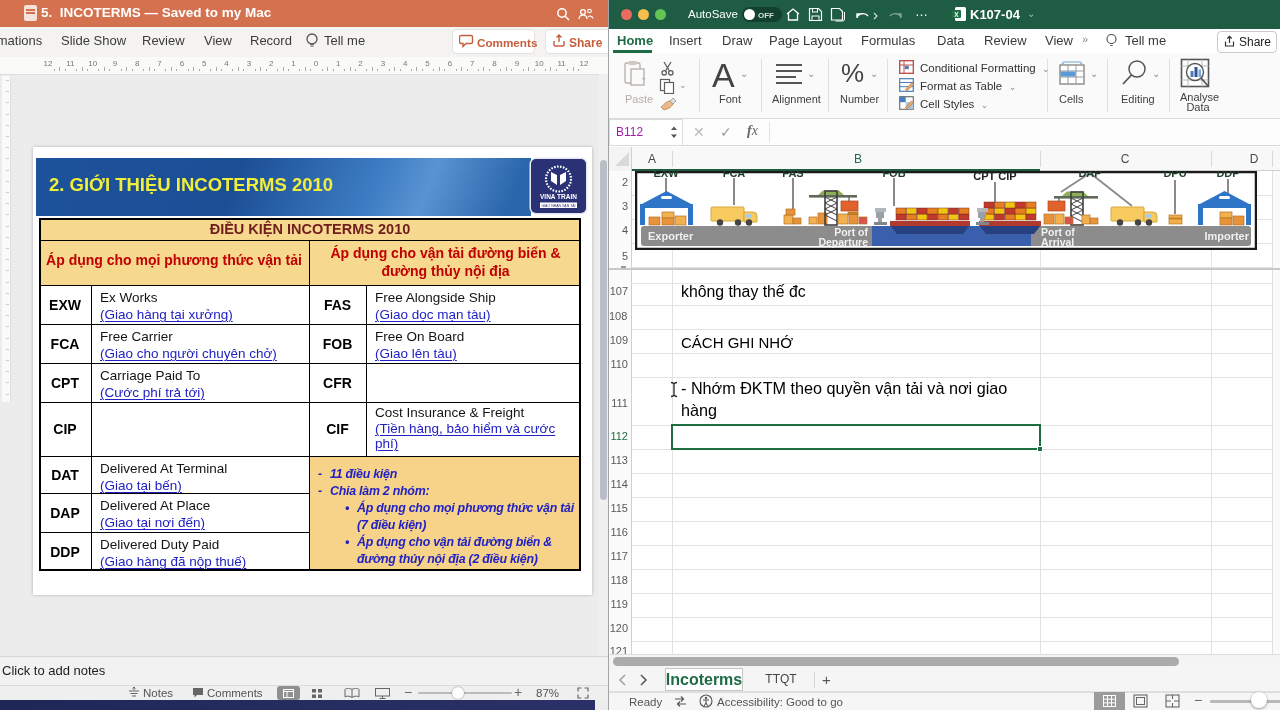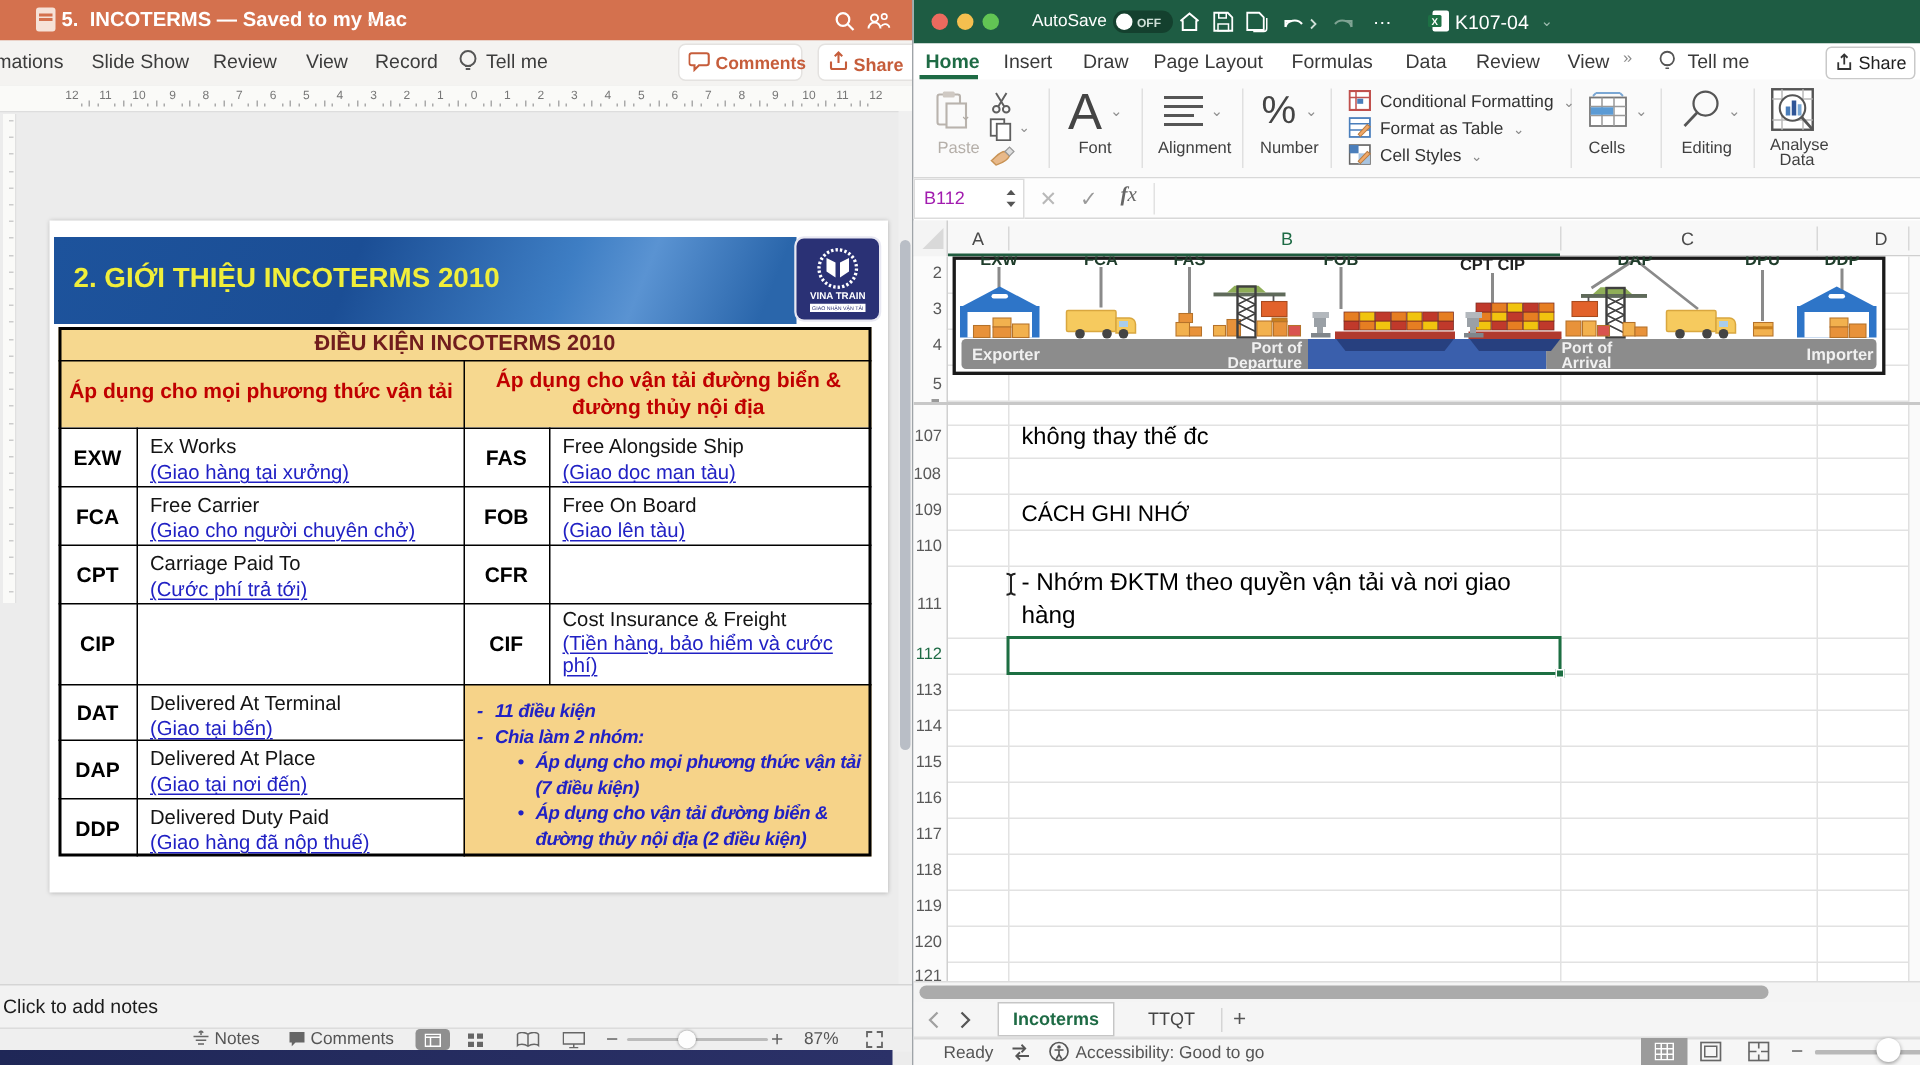--- a/index.html
+++ b/index.html
@@ -336,21 +336,21 @@
       </svg>
 <svg class="abs" style="left:279px;top:8px" width="16" height="14" viewBox="0 0 16 14">
         <path d="M13 10 a6 5 0 0 0 -11 -2 M13 10 v-4 h-4" fill="none" stroke="#7fa393" stroke-width="1.4"></path>
       </svg>
 <div class="abs tt" style="left:306px;top:4px;font-size:13px;color:#fff;letter-spacing:1px">…</div>
 <svg class="abs" style="left:343px;top:6px" width="15" height="17" viewBox="0 0 15 17">
         <rect x="3" y="1" width="11" height="14" rx="1.5" fill="#fff"></rect>
         <rect x="0" y="4" width="9" height="8" rx="1" fill="#1d7044"></rect>
         <text x="4.5" y="10.5" font-size="6.5" fill="#fff" text-anchor="middle" font-family="Liberation Sans" font-weight="bold">X</text>
       </svg>
-<div class="abs tt" style="left:361px;top:7px;font-size:13px;font-weight:normal;color:#fff">K107-04</div>
+<div class="abs tt" style="left:361px;top:7px;font-size:13px;font-weight:bold;color:#fff">K107-04</div>
 <div class="abs tt" style="left:418px;top:8px;font-size:10px;color:#9fbdb0">⌄</div>
 <div class="abs" style="left:0;top:29px;width:672px;height:24px;background:#ffffff"></div>
 <div class="abs tt" style="left:8px;top:33px;font-size:13px;font-weight:bold;color:#1e6b45">Home</div>
 <div class="abs" style="left:4px;top:50px;width:39px;height:3px;background:#1e6b45"></div>
 <div class="abs tt" style="left:60px;top:33px;font-size:13px;color:#3a3a3a">Insert</div>
 <div class="abs tt" style="left:113px;top:33px;font-size:13px;color:#3a3a3a">Draw</div>
 <div class="abs tt" style="left:160px;top:33px;font-size:13px;color:#3a3a3a">Page Layout</div>
 <div class="abs tt" style="left:252px;top:33px;font-size:13px;color:#3a3a3a">Formulas</div>
 <div class="abs tt" style="left:328px;top:33px;font-size:13px;color:#3a3a3a">Data</div>
 <div class="abs tt" style="left:375px;top:33px;font-size:13px;color:#3a3a3a">Review</div>
@@ -532,21 +532,21 @@
 <div class="abs" style="left:0;top:654px;width:672px;height:14px;background:#f4f4f4;border-top:1px solid #dcdcdc;box-sizing:border-box"></div>
 <div class="abs" style="left:4px;top:657px;width:566px;height:9px;background:#ababab;border-radius:5px"></div>
 <div class="abs" style="left:0;top:668px;width:672px;height:24px;background:#f5f5f5;border-bottom:1px solid #e0e0e0;box-sizing:border-box"></div>
 <svg class="abs" style="left:8px;top:674px" width="12" height="12" viewBox="0 0 12 12">
         <path d="M8 1 L3 6 L8 11" fill="none" stroke="#a0a0a0" stroke-width="1.5"></path>
       </svg>
 <svg class="abs" style="left:28px;top:674px" width="12" height="12" viewBox="0 0 12 12">
         <path d="M4 1 L9 6 L4 11" fill="none" stroke="#555" stroke-width="1.5"></path>
       </svg>
 <div class="abs" style="left:56px;top:668px;width:78px;height:23px;background:#fff;border:1px solid #c6c6c6;box-sizing:border-box"></div>
-<div class="abs" style="left:56px;top:668px;width:78px;text-align:center;line-height:23px;font-size:12px;font-weight:bold;color:#1e6b45">Incoterms</div>
+<div class="abs" style="left:56px;top:668px;width:78px;text-align:center;line-height:23px;font-size:16px;font-weight:bold;color:#1e6b45">Incoterms</div>
 <div class="abs" style="left:142px;top:668px;width:60px;text-align:center;line-height:23px;font-size:12px;color:#444">TTQT</div>
 <div class="abs" style="left:205px;top:672px;width:1px;height:16px;background:#d5d5d5"></div>
 <div class="abs tt" style="left:213px;top:671px;font-size:15px;color:#555">+</div>
 <div class="abs" style="left:0;top:692px;width:672px;height:18px;background:#f6f6f6;border-top:1px solid #dcdcdc;box-sizing:border-box"></div>
 <div class="abs tt" style="left:20px;top:696px;font-size:11.5px;color:#555">Ready</div>
 <svg class="abs" style="left:64px;top:695px" width="15" height="13" viewBox="0 0 15 13">
         <path d="M2 4 h8 M8 1.5 L10.5 4 L8 6.5 M13 9 H5 M7 6.5 L4.5 9 L7 11.5" stroke="#555" stroke-width="1.2" fill="none"></path>
       </svg>
 <svg class="abs" style="left:90px;top:694px" width="14" height="14" viewBox="0 0 14 14">
         <circle cx="7" cy="7" r="6" fill="none" stroke="#555" stroke-width="1.1"></circle>

